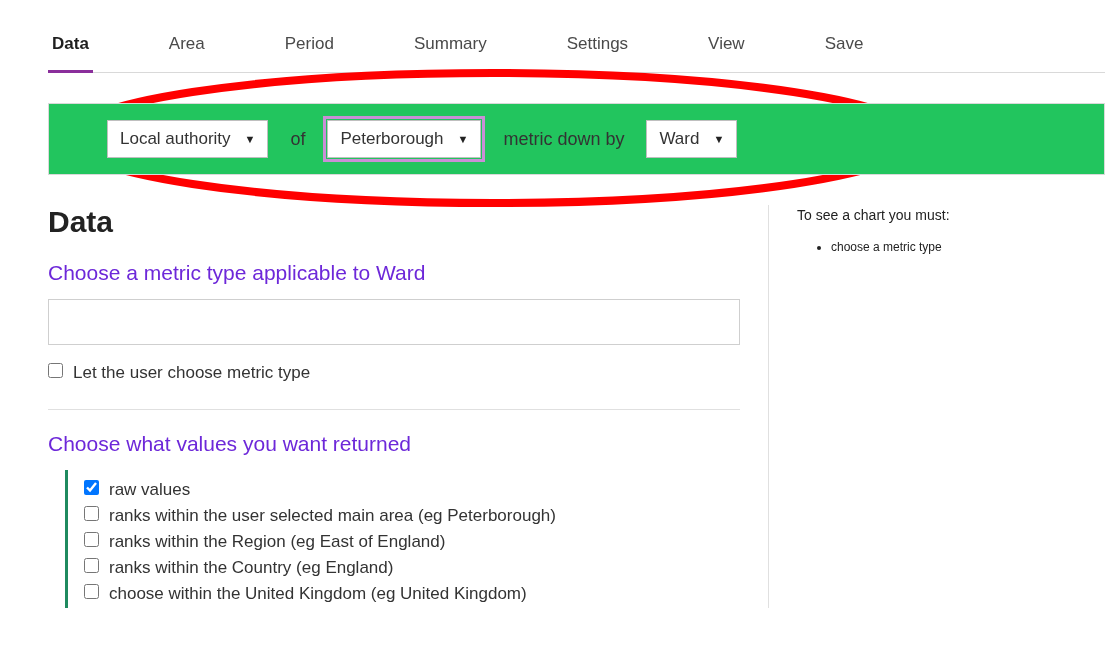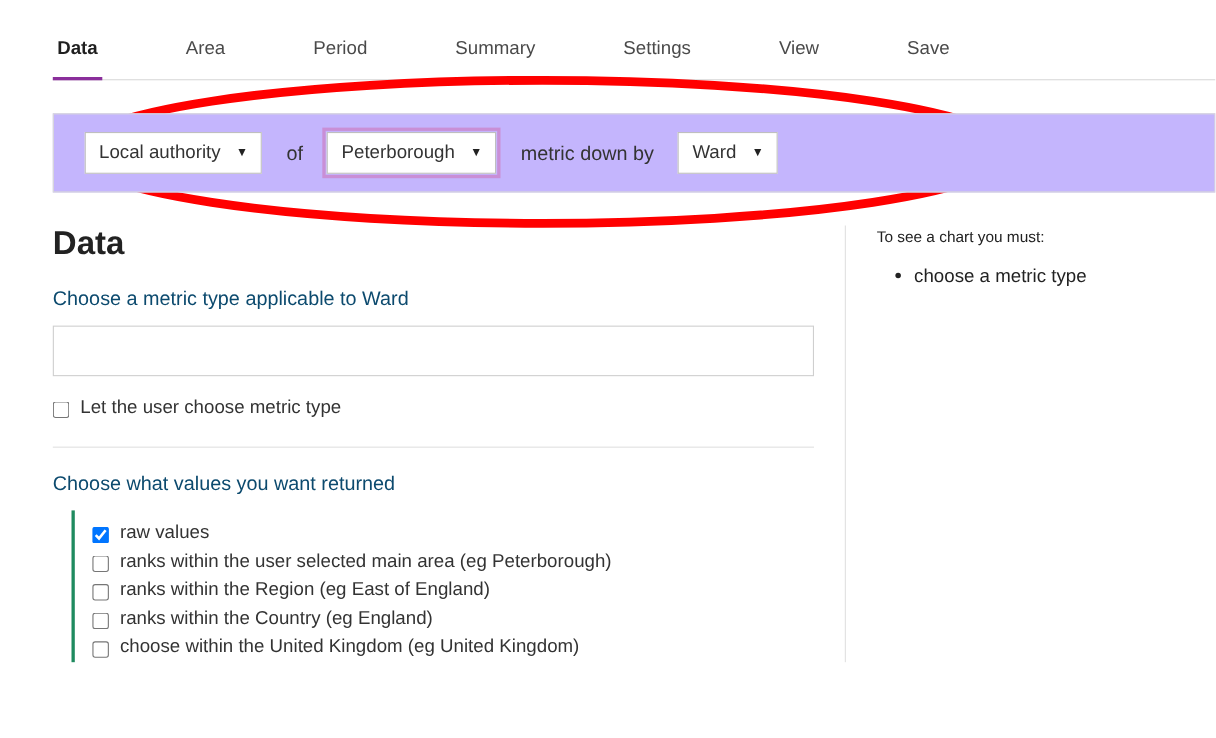--- a/index.html
+++ b/index.html
@@ -48,24 +48,24 @@
   .filter-bar-wrap {
     position: relative;
     margin-top: 30px;
     margin-left: 48px;
     width: calc(100% - 48px);
   }
   .filter-bar {
     position: relative;
     height: 72px;
     border: 1px solid #d9d9d9;
-    background: #c4b5fd;
+    background: #22c55e;
     display: flex;
     align-items: center;
-    padding-left: 28px;
+    padding-left: 58px;
   }
   .sel {
     background: #ffffff;
     border: 1px solid #bfbfbf;
     padding: 8px 12px;
     font-size: 17px;
     display: inline-flex;
     align-items: center;
     cursor: pointer;
     user-select: none;
@@ -120,37 +120,37 @@
   }
 
   h1.section-title {
     font-size: 30px;
     font-weight: 700;
     margin: 0 0 22px 0;
     color: #222;
   }
 
   .prompt {
-    font-size: 18px;
-    color: #0c4a6e;
+    font-size: 21px;
+    color: #6d28d9;
     margin: 0 0 14px 0;
   }
 
   .metric-input {
     width: 692px;
     height: 46px;
     border: 1px solid #cfcfcf;
     background: #ffffff;
     font-size: 16px;
     padding: 0 10px;
   }
 
   .chk-line {
     display: flex;
-    align-items: flex-end;
+    align-items: flex-start;
     margin-top: 18px;
     font-size: 17px;
   }
   .chk-line input[type=checkbox] {
     width: 15px;
     height: 15px;
     margin: 0 10px 0 0;
   }
 
   hr.sep {
@@ -170,21 +170,21 @@
   .right .hint-title {
     font-size: 14px;
     color: #222;
     margin: 0 0 16px 0;
   }
   .right ul {
     margin: 0;
     padding-left: 34px;
   }
   .right ul li {
-    font-size: 17px;
+    font-size: 12px;
     line-height: 1.4;
     color: #222;
   }
 </style>
 </head>
 <body>
 
 <div class="page">
 
   <div class="tabs">

